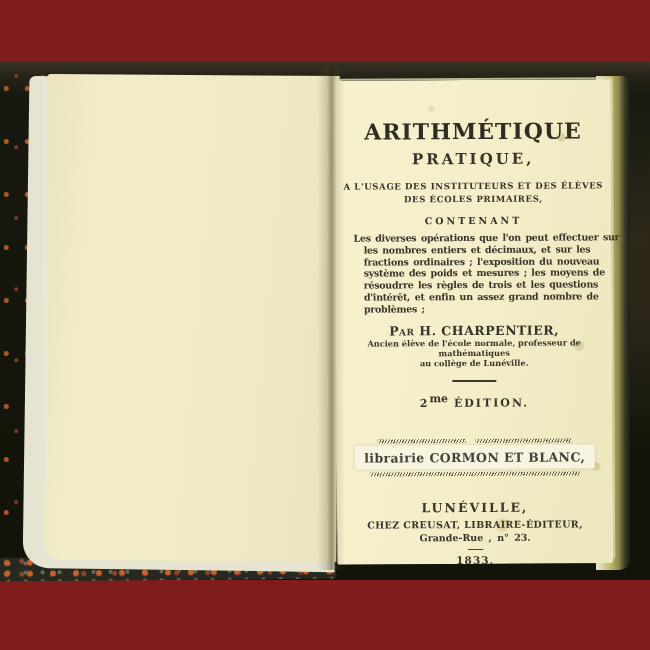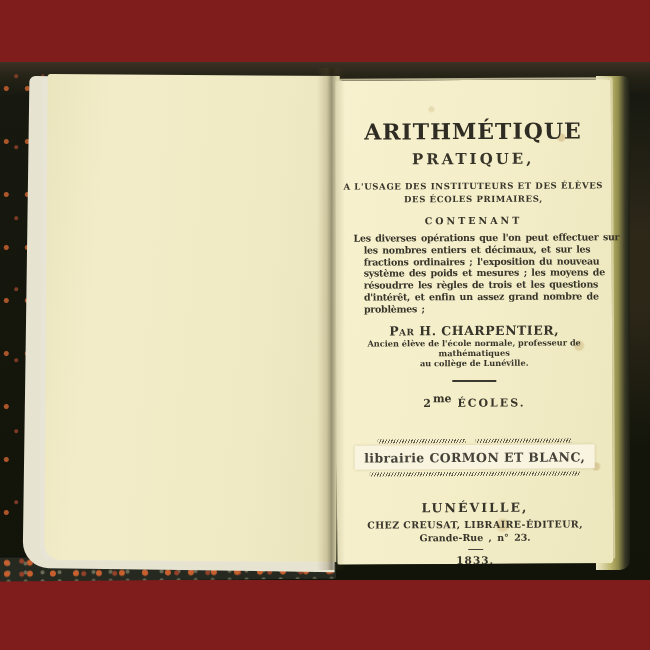--- a/index.html
+++ b/index.html
@@ -139,21 +139,21 @@
         <div class="para-line">d'intérêt, et enfin un assez grand nombre de</div>
         <div class="para-line">problèmes ;</div>
       </div>
 
       <div class="t-author">Par H. CHARPENTIER,</div>
       <div class="t-note">Ancien élève de l'école normale, professeur de mathématiques</div>
       <div class="t-note">au collège de Lunéville.</div>
 
       <div class="rule"></div>
 
-      <div class="t-edition"><span>2</span><sup>me</sup>&nbsp;<span>ÉCOLES.</span></div>
+      <div class="t-edition"><span>2</span><sup>me</sup>&nbsp;<span>ÉDITION.</span></div>
 
       <div class="squiggle first">
         <div class="sq-seg sq-a"></div>
         <div class="sq-seg sq-b"></div>
       </div>
 
       <div class="stamp-strip">
         <span class="stamp-text">librairie CORMON ET BLANC,</span>
       </div>
 

